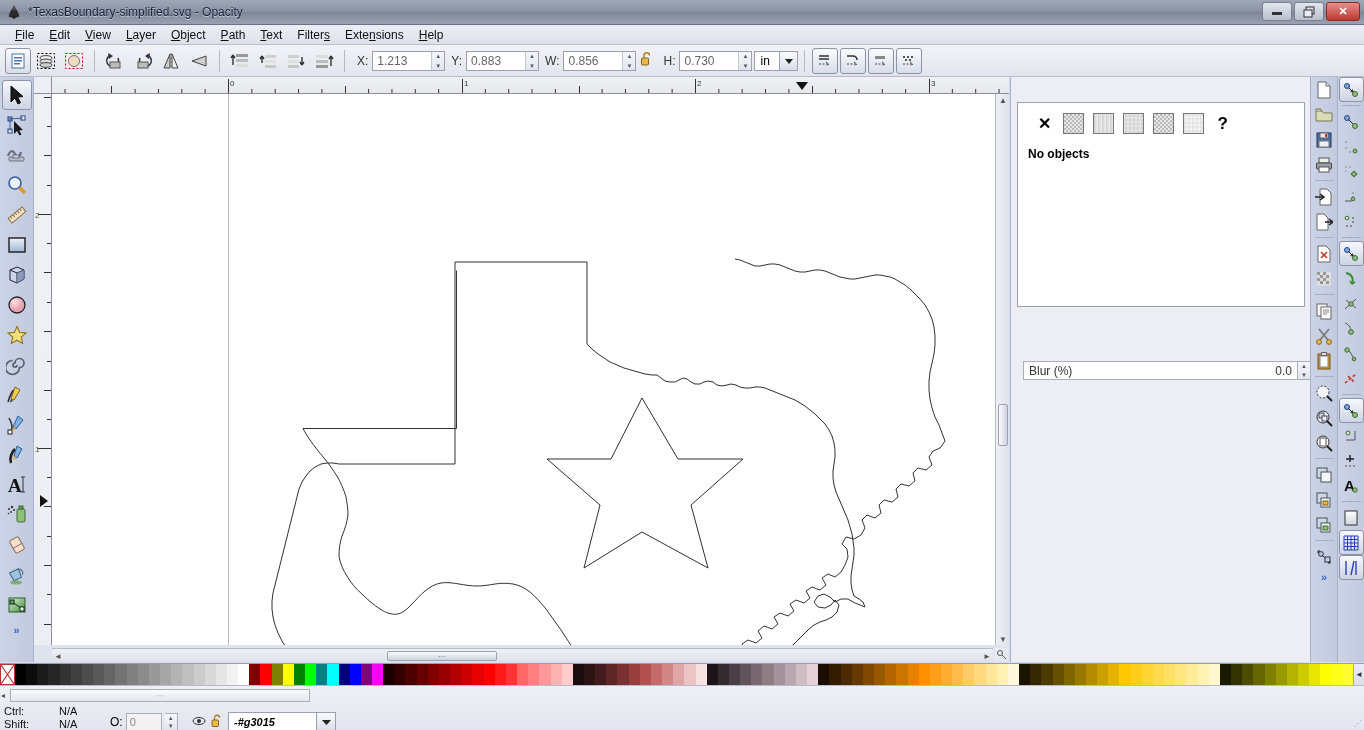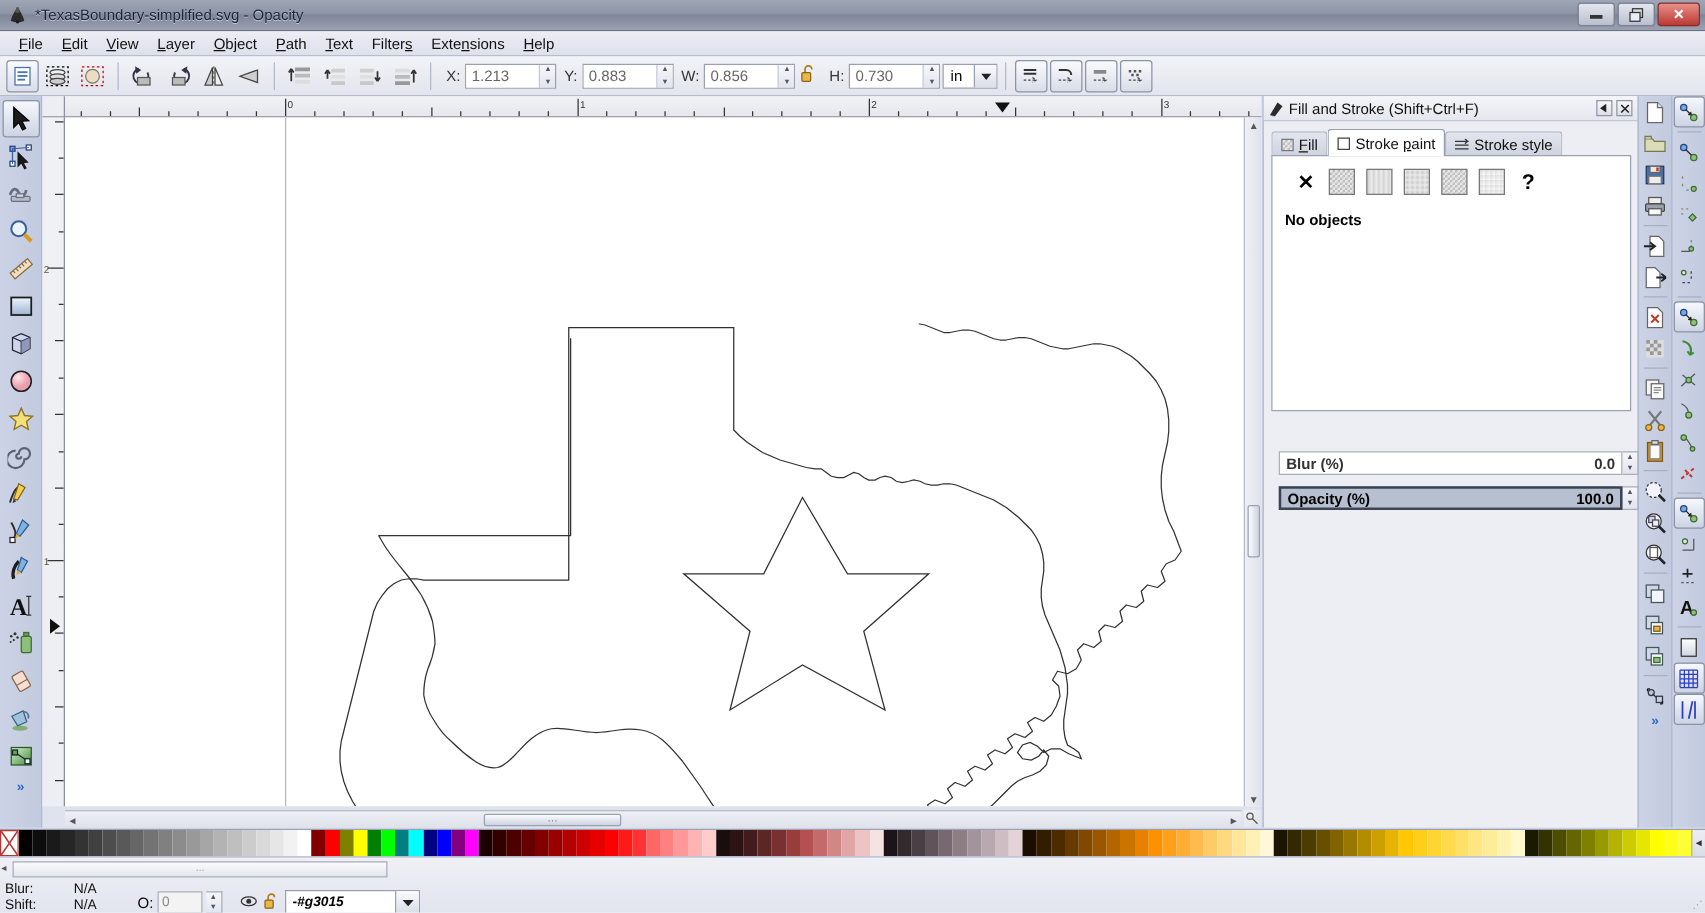--- a/index.html
+++ b/index.html
@@ -148,21 +148,21 @@
   .swatch{ width:21px;height:21px;border:1px solid #777;
     background-image:
       linear-gradient(45deg,#bbb 25%,transparent 25%,transparent 75%,#bbb 75%),
       linear-gradient(45deg,#bbb 25%,transparent 25%,transparent 75%,#bbb 75%);
     background-size:4px 4px; background-position:0 0,2px 2px; background-color:#e8e8e8;}
   .swatch.s2{ background-image:linear-gradient(to right,#cfcfcf,#f2f2f2);}
   .swatch.s3{ background-image:radial-gradient(circle,#c9c9c9,#f0f0f0);}
   .swatch.s5{ background-image:linear-gradient(to bottom right,#d9d9d9,#fbfbfb);}
   .paint-q{ font-size:17px;font-weight:bold;margin-left:4px; }
   .noobj{ font-weight:bold; font-size:12px; margin-top:13px; }
-  .meter-row{ position:absolute; left:6px; width:288px; display:flex; align-items:flex-start;font-weight:bold; }
+  .meter-row{ position:absolute; left:6px; width:288px; display:flex; align-items:flex-start; }
   .meter{
     flex:1; height:19px; border:1px solid #a8aebc; background:#fff; position:relative;
     display:flex;align-items:center;justify-content:space-between;padding:0 5px; font-size:12px; color:#333;
   }
   .meter.sel{ border:2px solid #3c4453; background:#b7c0d0; color:#000; }
   .meter-spin{ width:13px;height:19px;border:1px solid #a8aebc;border-left:none;background:linear-gradient(to bottom,#f6f7fa,#e1e5ee);
     display:flex;flex-direction:column;justify-content:space-between;align-items:center;}
   .meter-spin span{ font-size:6px;line-height:9px;color:#556; }
 
   
@@ -1095,58 +1095,22 @@
     </div>
     <div style="position:absolute;right:0;bottom:0;width:14px;height:14px;background:linear-gradient(135deg,#eef0f5,#dfe2ea);">
       <svg width="14" height="14" viewBox="0 0 14 14">
           <circle cx="5" cy="5" r="2.5" fill="none" stroke="#555"></circle>
           <path d="M7 7 L11 11" stroke="#555"></path>
         </svg>
     </div>
   </div>
 
   <div class="dock">
-    <div class="dock-title">
-      <svg width="14" height="14" viewBox="0 0 14 14" style="margin-right:2px">
-        <path d="M1 12 L7 2 L11 5 L5 13 Z" fill="#2a2a2a"></path>
-          <path d="M1 12 L3 13 L5 13 Z" fill="#555"></path>
-      </svg>
-      <span>Fill and Stroke (Shift+Ctrl+F)</span>
-      <div class="dock-title-btns">
-        <div class="dock-tb">
-          <svg width="7" height="7" viewBox="0 0 7 7">
-              <path d="M5 0 L5 7 L0 3.5 Z" fill="#222"></path>
-            </svg>
-        </div>
-        <div class="dock-tb">
-          <svg width="8" height="8" viewBox="0 0 8 8">
-              <path d="M1 1 L7 7 M7 1 L1 7" stroke="#222" stroke-width="1.3"></path>
-            </svg>
-        </div>
-      </div>
-    </div>
 
     <div class="dock-body">
-      <div class="tabs">
-        <div class="tab">
-          <span class="swatch" style="width:10px;height:10px"></span>
-          <span><u>F</u>ill</span>
-        </div>
-        <div class="tab active">
-          <span style="width:10px;height:10px;border:1px solid #444;display:inline-block;background:#fff"></span>
-          <span>Stroke <u>p</u>aint</span>
-        </div>
-        <div class="tab">
-          <svg width="11" height="9" viewBox="0 0 11 9">
-            <path d="M0 2 H11 M0 5 H11 M0 8 H11" stroke="#333" stroke-width="1"></path>
-              <path d="M8 0 L10 2 L8 4" stroke="#333" fill="none"></path>
-          </svg>
-          <span>Stroke style</span>
-        </div>
-      </div>
 
       <div class="tabpanel">
         <div class="paint-row">
           <span class="paint-x">✕</span>
           <span class="swatch"></span>
           <span class="swatch s2"></span>
           <span class="swatch s3"></span>
           <span class="swatch"></span>
           <span class="swatch s5"></span>
           <span class="paint-q">?</span>
@@ -1158,30 +1122,20 @@
         <div class="meter">
           <span>Blur (%)</span>
           <span>0.0</span>
         </div>
         <div class="meter-spin">
             <span>▲</span>
             <span>▼</span>
           </div>
       </div>
 
-      <div class="meter-row" style="top:286px;">
-        <div class="meter sel">
-          <span>Opacity (%)</span>
-          <span>100.0</span>
-        </div>
-        <div class="meter-spin">
-            <span>▲</span>
-            <span>▼</span>
-          </div>
-      </div>
     </div>
   </div>
 
   <div class="cmdbar" id="cmdbar1">
     <div class="cbtn">
       <svg width="18" height="18" viewBox="0 0 18 18">
           <path d="M3 1 H11 L15 5 V17 H3 Z" fill="#fdfdfd" stroke="#666"></path>
           <path d="M11 1 V5 H15" fill="#e6e6e6" stroke="#666"></path>
         </svg>
     </div>
@@ -1587,21 +1541,21 @@
       </div>
     <div class="pal-arrow">◄</div>
   </div>
 
   <div class="statusbar">
     <div style="position:absolute;left:0;top:2px;width:6px;height:14px;display:flex;align-items:center;justify-content:center;font-size:7px;color:#555;">◄</div>
     <div class="status-scroll">⋯</div>
 
     <div class="fs-block">
       <div class="fs-row">
-        <span class="fs-key">Blur:</span>
+        <span class="fs-key">Ctrl:</span>
         <span class="fs-val">N/A</span>
       </div>
       <div class="fs-row">
         <span class="fs-key">Shift:</span>
         <span class="fs-val">N/A</span>
       </div>
     </div>
 
     <div class="o-block">
       <span>O:</span>

